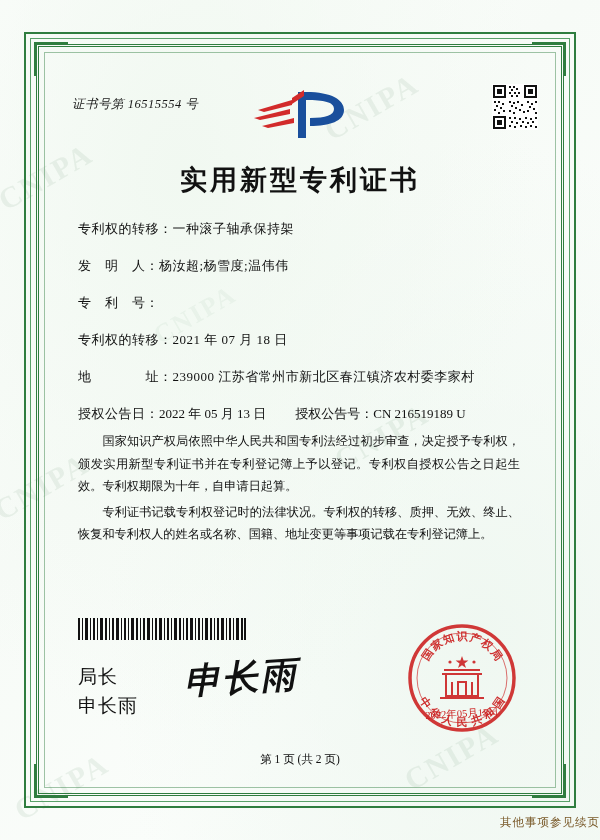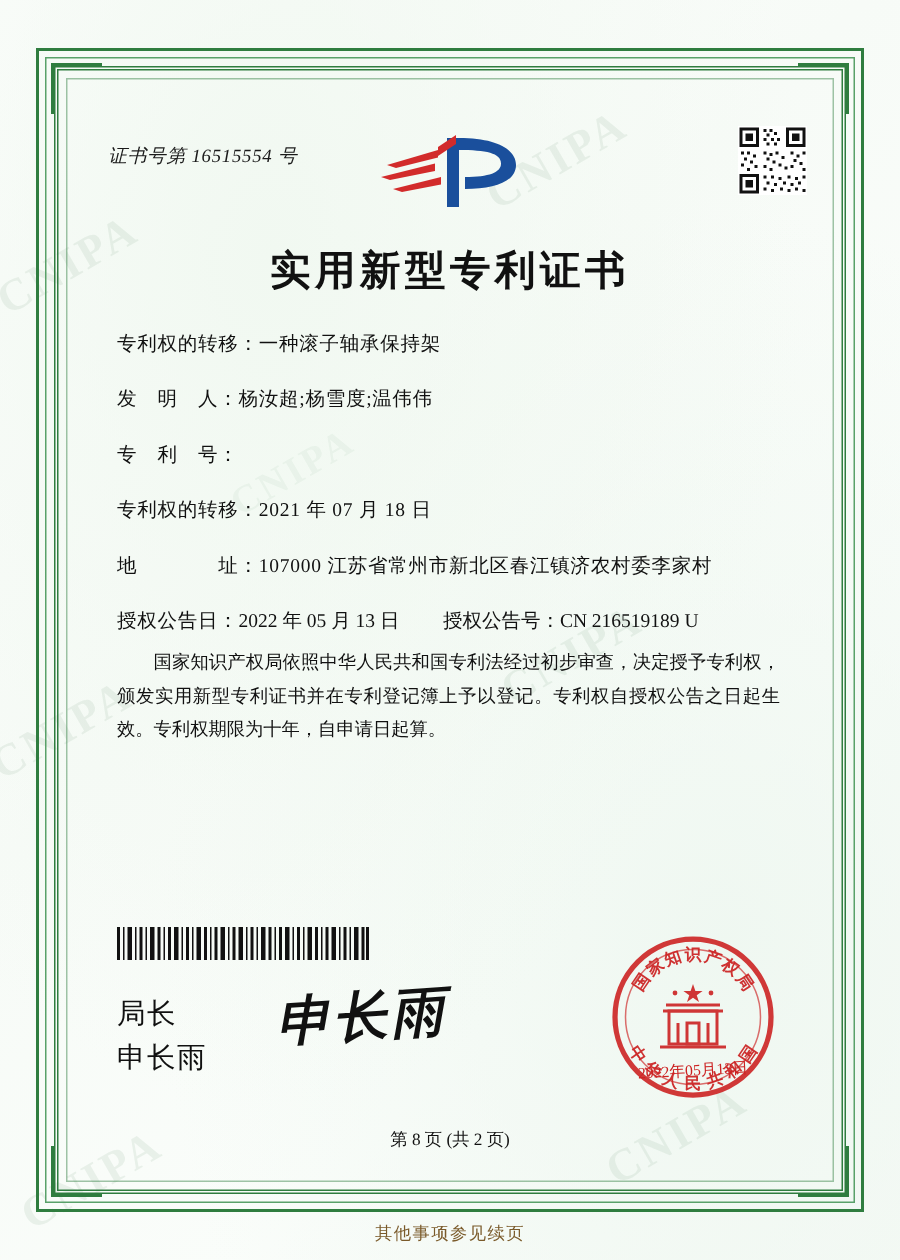--- a/index.html
+++ b/index.html
@@ -237,21 +237,21 @@
     text-align: center;
     font-family: "Liberation Serif", serif;
     font-size: 11.5px;
     color: #111;
   }
 
   .footer-note {
     position: absolute;
     left: 0; right: 0;
     bottom: 10px;
-    text-align: center;
+    text-align: right;
     font-family: "Liberation Serif", serif;
     font-size: 11.5px;
     color: #7a5a2a;
     letter-spacing: 1px;
   }
 </style>
 </head>
 <body>
 
 <div id="certificate">
@@ -379,32 +379,33 @@
       </div>
       <div class="frow">
         <span class="flabel">专　利　号：</span>
       </div>
       <div class="frow">
         <span class="flabel">专利权的转移：</span>
         <span class="fvalue">2021 年 07 月 18 日</span>
       </div>
       <div class="frow">
         <span class="flabel">地　　　　址：</span>
-        <span class="fvalue">107000 江苏省常州市新北区春江镇济农村委李家村</span>
+        <span class="fvalue">239000 江苏省常州市新北区春江镇济农村委李家村</span>
       </div>
       <div class="frow two-col">
         <span class="flabel">授权公告日：</span>
         <span>2022 年 05 月 13 日</span>
         <span class="col2">授权公告号：</span>
         <span>CN 216519189 U</span>
       </div>
     </div>
 
     <div class="paras">
       <p>国家知识产权局依照中华人民共和国专利法经过初步审查，决定授予专利权，颁发实用新型专利证书并在专利登记簿上予以登记。专利权自授权公告之日起生效。专利权期限为十年，自申请日起算。</p>
+      <p>专利证书记载专利权登记时的法律状况。专利权的转移、质押、无效、终止、恢复和专利权人的姓名或名称、国籍、地址变更等事项记载在专利登记簿上。</p>
     </div>
 
     <div class="barcode">
       <svg width="168" height="22" viewBox="0 0 168 22" aria-hidden="true">
         <g fill="#111">
           <rect x="0" y="0" width="2" height="22"></rect>
             <rect x="4" y="0" width="1" height="22"></rect>
           <rect x="7" y="0" width="3" height="22"></rect>
             <rect x="12" y="0" width="1" height="22"></rect>
           <rect x="15" y="0" width="2" height="22"></rect>
@@ -491,17 +492,17 @@
           <text x="56" y="104" text-anchor="middle" transform="rotate(19 56 56)">人</text>
           <text x="56" y="104" text-anchor="middle" transform="rotate(0 56 56)">民</text>
           <text x="56" y="104" text-anchor="middle" transform="rotate(-19 56 56)">共</text>
           <text x="56" y="104" text-anchor="middle" transform="rotate(-37 56 56)">和</text>
           <text x="56" y="104" text-anchor="middle" transform="rotate(-56 56 56)">国</text>
         </g>
       </svg>
     </div>
     <div class="seal-date">2022年05月13日</div>
 
-    <div class="page-no">第 8 页 (共 2 页)</div>
+    <div class="page-no">第 1 页 (共 2 页)</div>
   </div>
 
   <div class="footer-note">其他事项参见续页</div>
 </div>
 
 </body></html>

